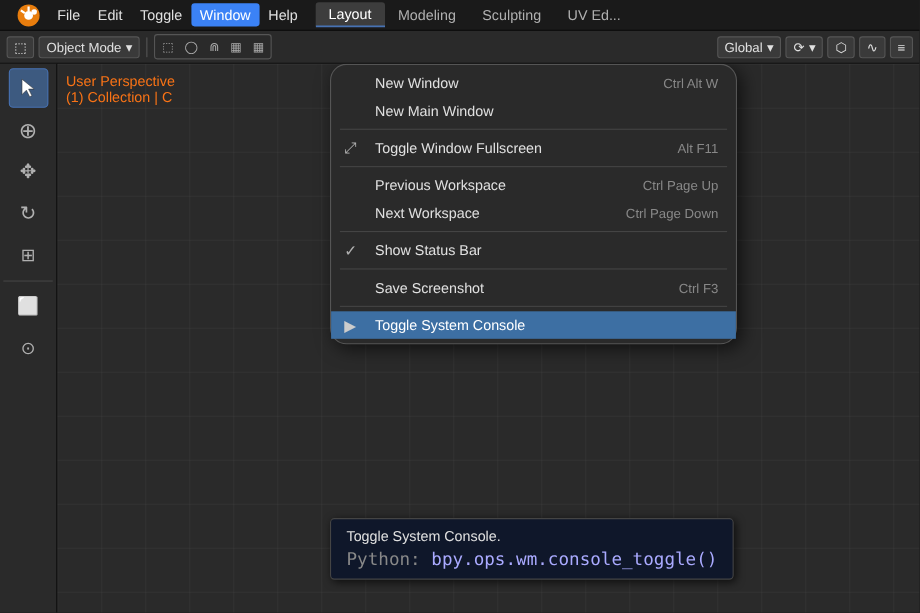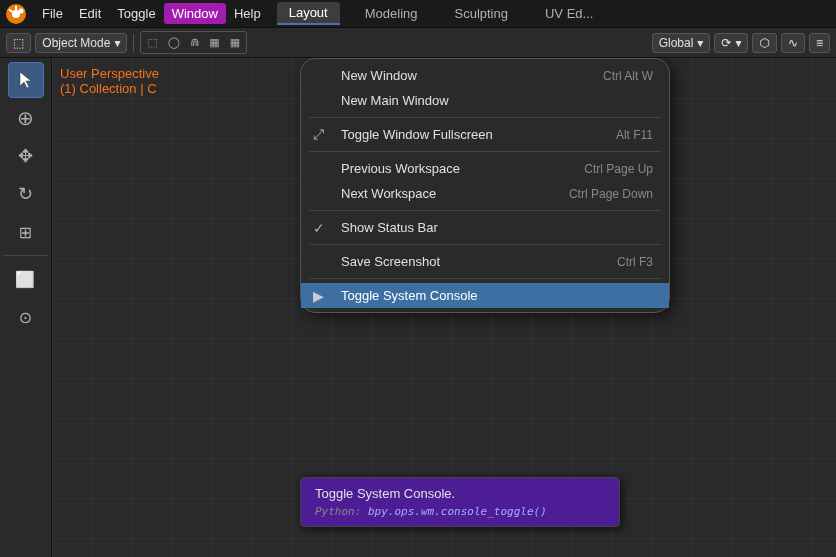--- a/index.html
+++ b/index.html
@@ -14,21 +14,21 @@
       position: relative;
     }
 
     
     .top-menu-bar {
       display: flex;
       align-items: center;
       height: 28px;
       background: #1a1a1a;
       border-bottom: 1px solid #0d0d0d;
-      padding: 0 4px;
+      padding: 0 14px;
       gap: 0;
       position: relative;
       z-index: 100;
     }
 
     .blender-logo {
       width: 24px;
       height: 24px;
       margin-right: 6px;
       display: flex;
@@ -38,29 +38,29 @@
 
     .menu-item {
       padding: 3px 8px;
       cursor: pointer;
       border-radius: 3px;
       color: #e0e0e0;
       font-size: 13px;
       white-space: nowrap;
     }
     .menu-item.active {
-      background: #a21caf;
+      background: #3b82f6;
       color: #fff;
     }
 
     .workspace-tabs {
       display: flex;
       align-items: center;
       margin-left: 8px;
-      gap: 13px;
+      gap: 0;
     }
     .workspace-tab {
       padding: 3px 12px;
       cursor: pointer;
       color: #b0b0b0;
       font-size: 13px;
       border-radius: 3px 3px 0 0;
     }
     .workspace-tab.active {
       background: #3d3d3d;
@@ -204,38 +204,37 @@
       left: 12px;
       font-size: 14px;
       color: #b0b0b0;
     }
 
     
     .tooltip-box {
       position: absolute;
       bottom: 30px;
       left: 248px;
-      background: #4c1d95;
+      background: #0f172a;
       border: 1px solid #444;
       border-radius: 4px;
       padding: 8px 14px;
       min-width: 320px;
       z-index: 1001;
       box-shadow: 2px 2px 8px rgba(0,0,0,0.7);
     }
     .tooltip-title {
       font-size: 13px;
       color: #e0e0e0;
       margin-bottom: 4px;
     }
     .tooltip-python {
-      font-size: 11px;
+      font-size: 16px;
       color: #888;
       font-family: monospace;
-      font-style: italic;
     }
 
     
     .blender-logo-svg {
       width: 22px;
       height: 22px;
     }
   </style>
 </head>
 <body>

